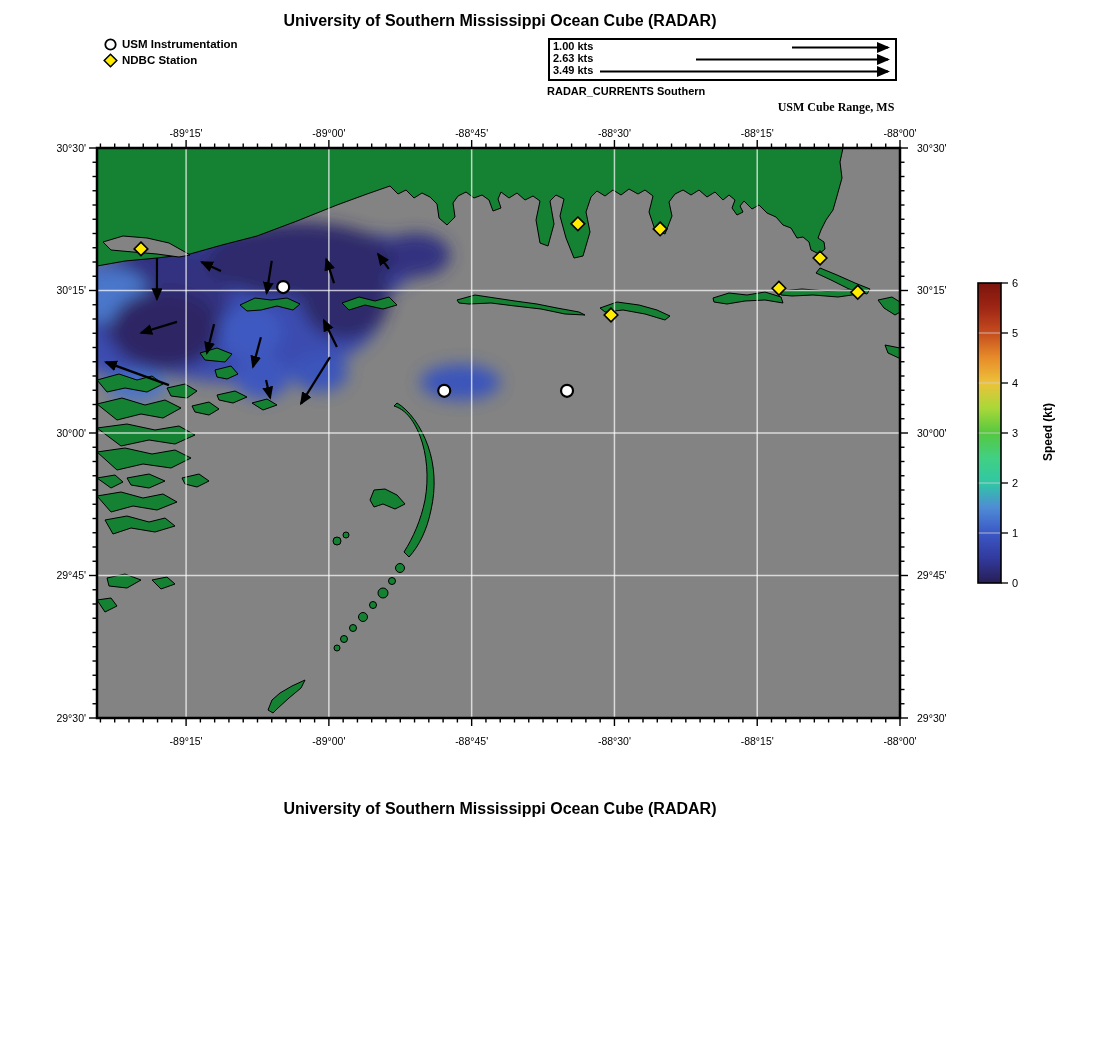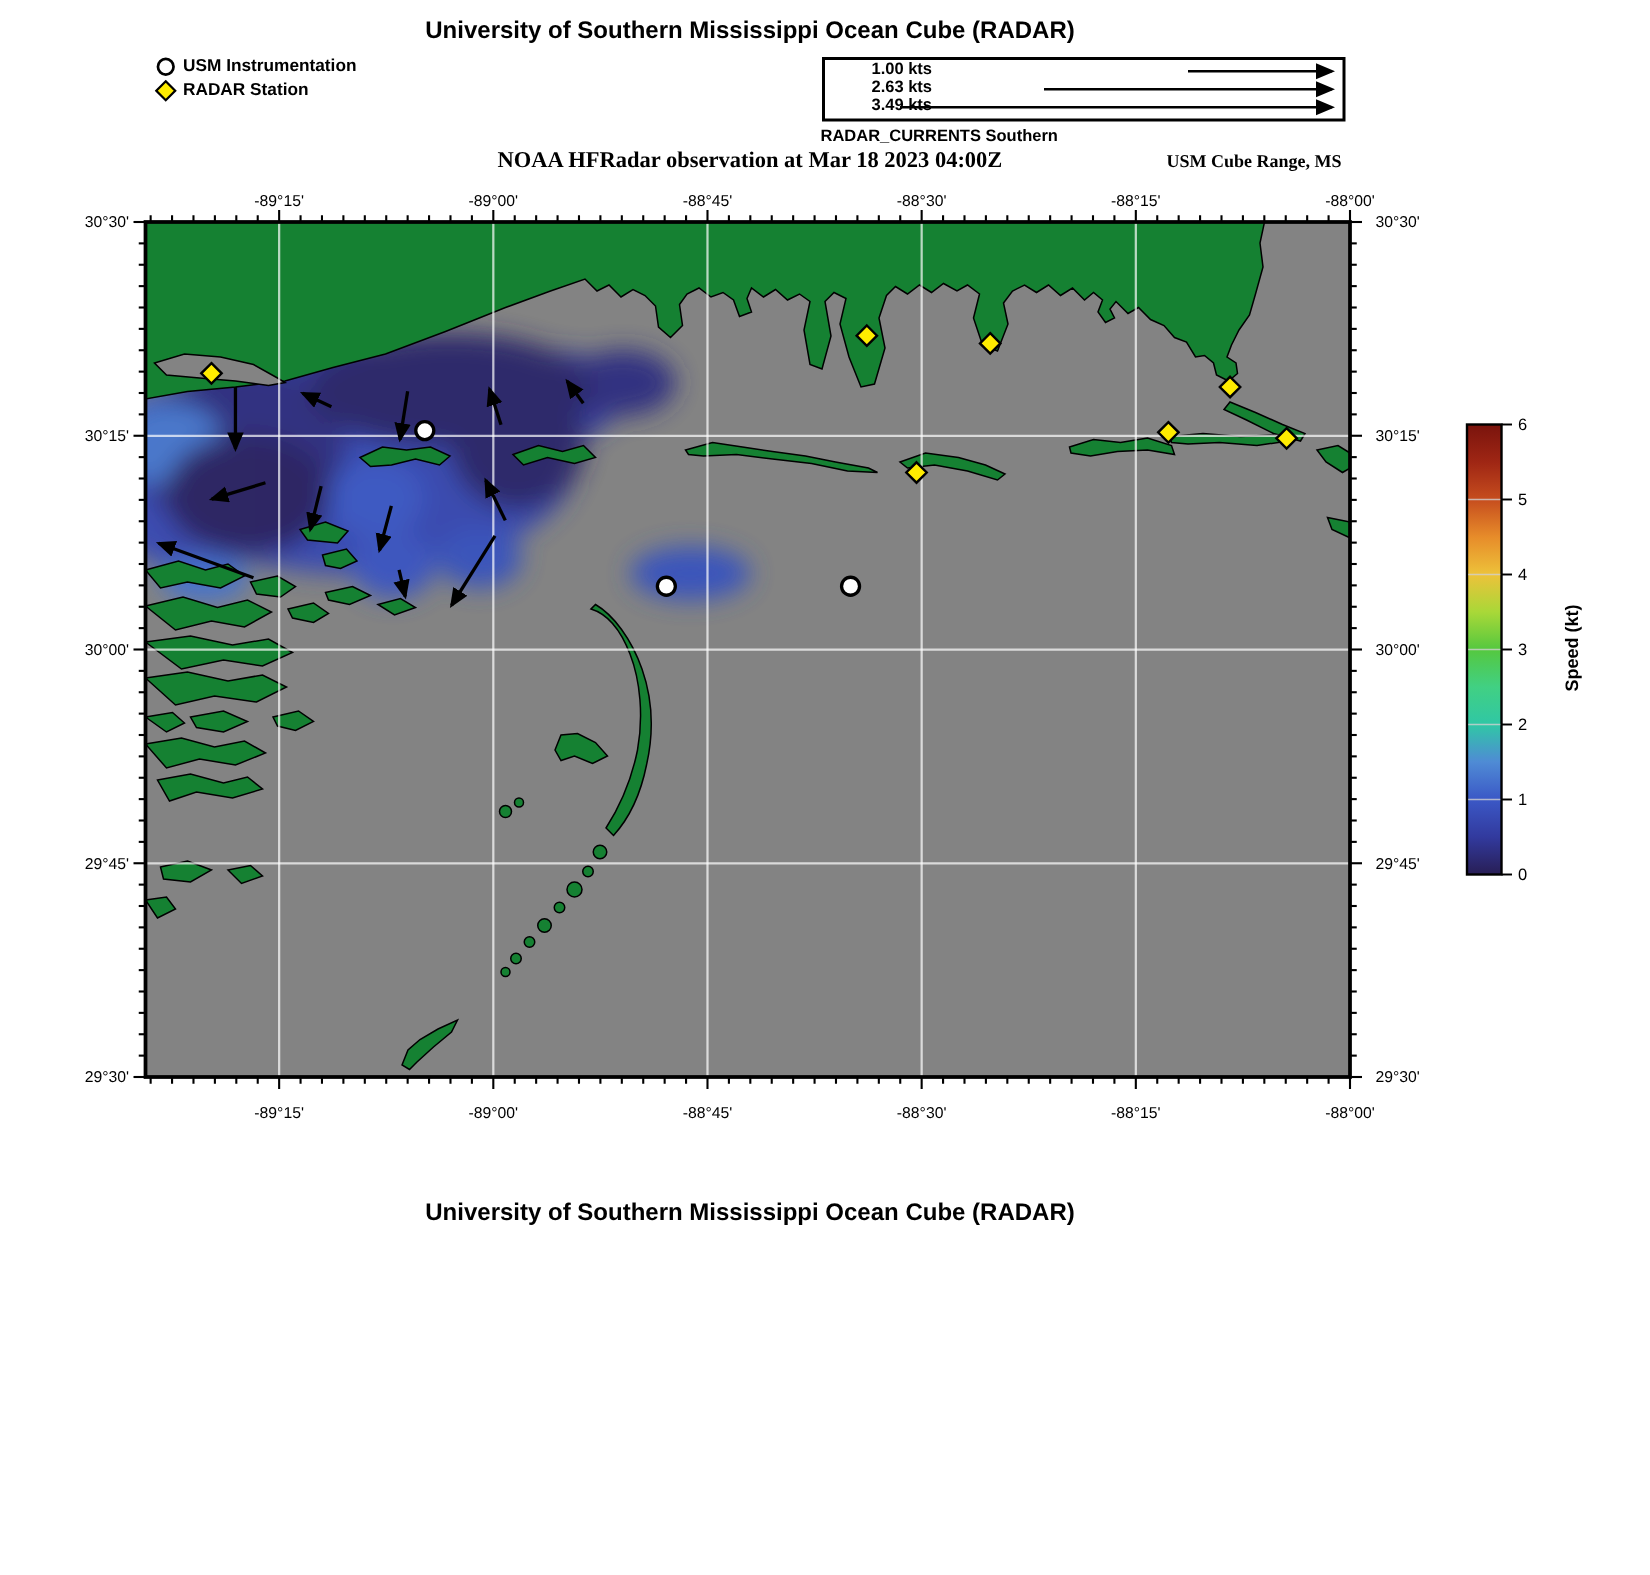--- a/index.html
+++ b/index.html
@@ -11,21 +11,21 @@
   .title-bottom{left:0;top:800px;width:1000px;text-align:center;font-size:16px;font-weight:bold;}
   .subtitle{left:0;top:99px;width:1000px;text-align:center;font-family:"Liberation Serif",serif;
             font-size:15px;font-weight:bold;}
   .region{left:770px;top:100px;width:132px;text-align:center;font-family:"Liberation Serif",serif;
           font-size:12px;font-weight:bold;}
   .legend{left:103px;top:36px;}
   .legend-row{display:flex;align-items:center;height:16px;}
   .legend-row svg{margin-right:4px;}
   .legend-label{font-size:11.5px;font-weight:bold;line-height:15px;}
   .scalebox{left:548px;top:38px;width:349px;height:43px;border:2px solid #000;box-sizing:border-box;}
-  .scale-label{position:absolute;left:3px;font-size:11px;font-weight:bold;line-height:12.5px;margin-left:28px;}
+  .scale-label{position:absolute;left:3px;font-size:11px;font-weight:bold;line-height:12.5px;}
   .scale-caption{left:547px;top:85px;font-size:11px;font-weight:bold;}
   .cbar-label{left:1003px;top:425px;width:90px;height:14px;text-align:center;
               transform:rotate(-90deg);font-size:12px;font-weight:bold;}
   .land{fill:var(--land,#158132);stroke:#000;stroke-width:1;}
   .seafill{fill:var(--sea,#838383);}
   .bayfill{fill:var(--sea,#838383);stroke:#000;stroke-width:1;}
   text{font-family:"Liberation Sans",sans-serif;}
 </style>
 </head>
 <body>
@@ -423,30 +423,29 @@
     <div class="legend-row">
       <svg width="15" height="15" viewBox="0 0 15 15">
         <circle cx="7.5" cy="7.5" r="5.2" fill="#ffffff" stroke="#000" stroke-width="1.8"></circle>
       </svg>
       <span class="legend-label">USM Instrumentation</span>
     </div>
     <div class="legend-row">
       <svg width="15" height="15" viewBox="0 0 15 15">
         <path d="M7.5,1.2 L13.8,7.5 7.5,13.8 1.2,7.5 Z" fill="#ffec00" stroke="#000" stroke-width="1.5"></path>
       </svg>
-      <span class="legend-label">RADAR Station</span>
+      <span class="legend-label">NDBC Station</span>
     </div>
   </div>
 
   <div class="abs scalebox">
     <span class="scale-label" style="top:-0.5px">1.00 kts</span>
     <span class="scale-label" style="top:11.5px">2.63 kts</span>
     <span class="scale-label" style="top:23.5px">3.49 kts</span>
   </div>
   <div class="abs scale-caption">RADAR_CURRENTS Southern</div>
 
-  <div class="abs subtitle">NOAA HFRadar observation at Mar 18 2023 04:00Z</div>
   <div class="abs region">USM Cube Range, MS</div>
 
   <div class="abs cbar-label">Speed (kt)</div>
 
   <div class="abs title-bottom">University of Southern Mississippi Ocean Cube (RADAR)</div>
 </div>
 
 </body></html>

